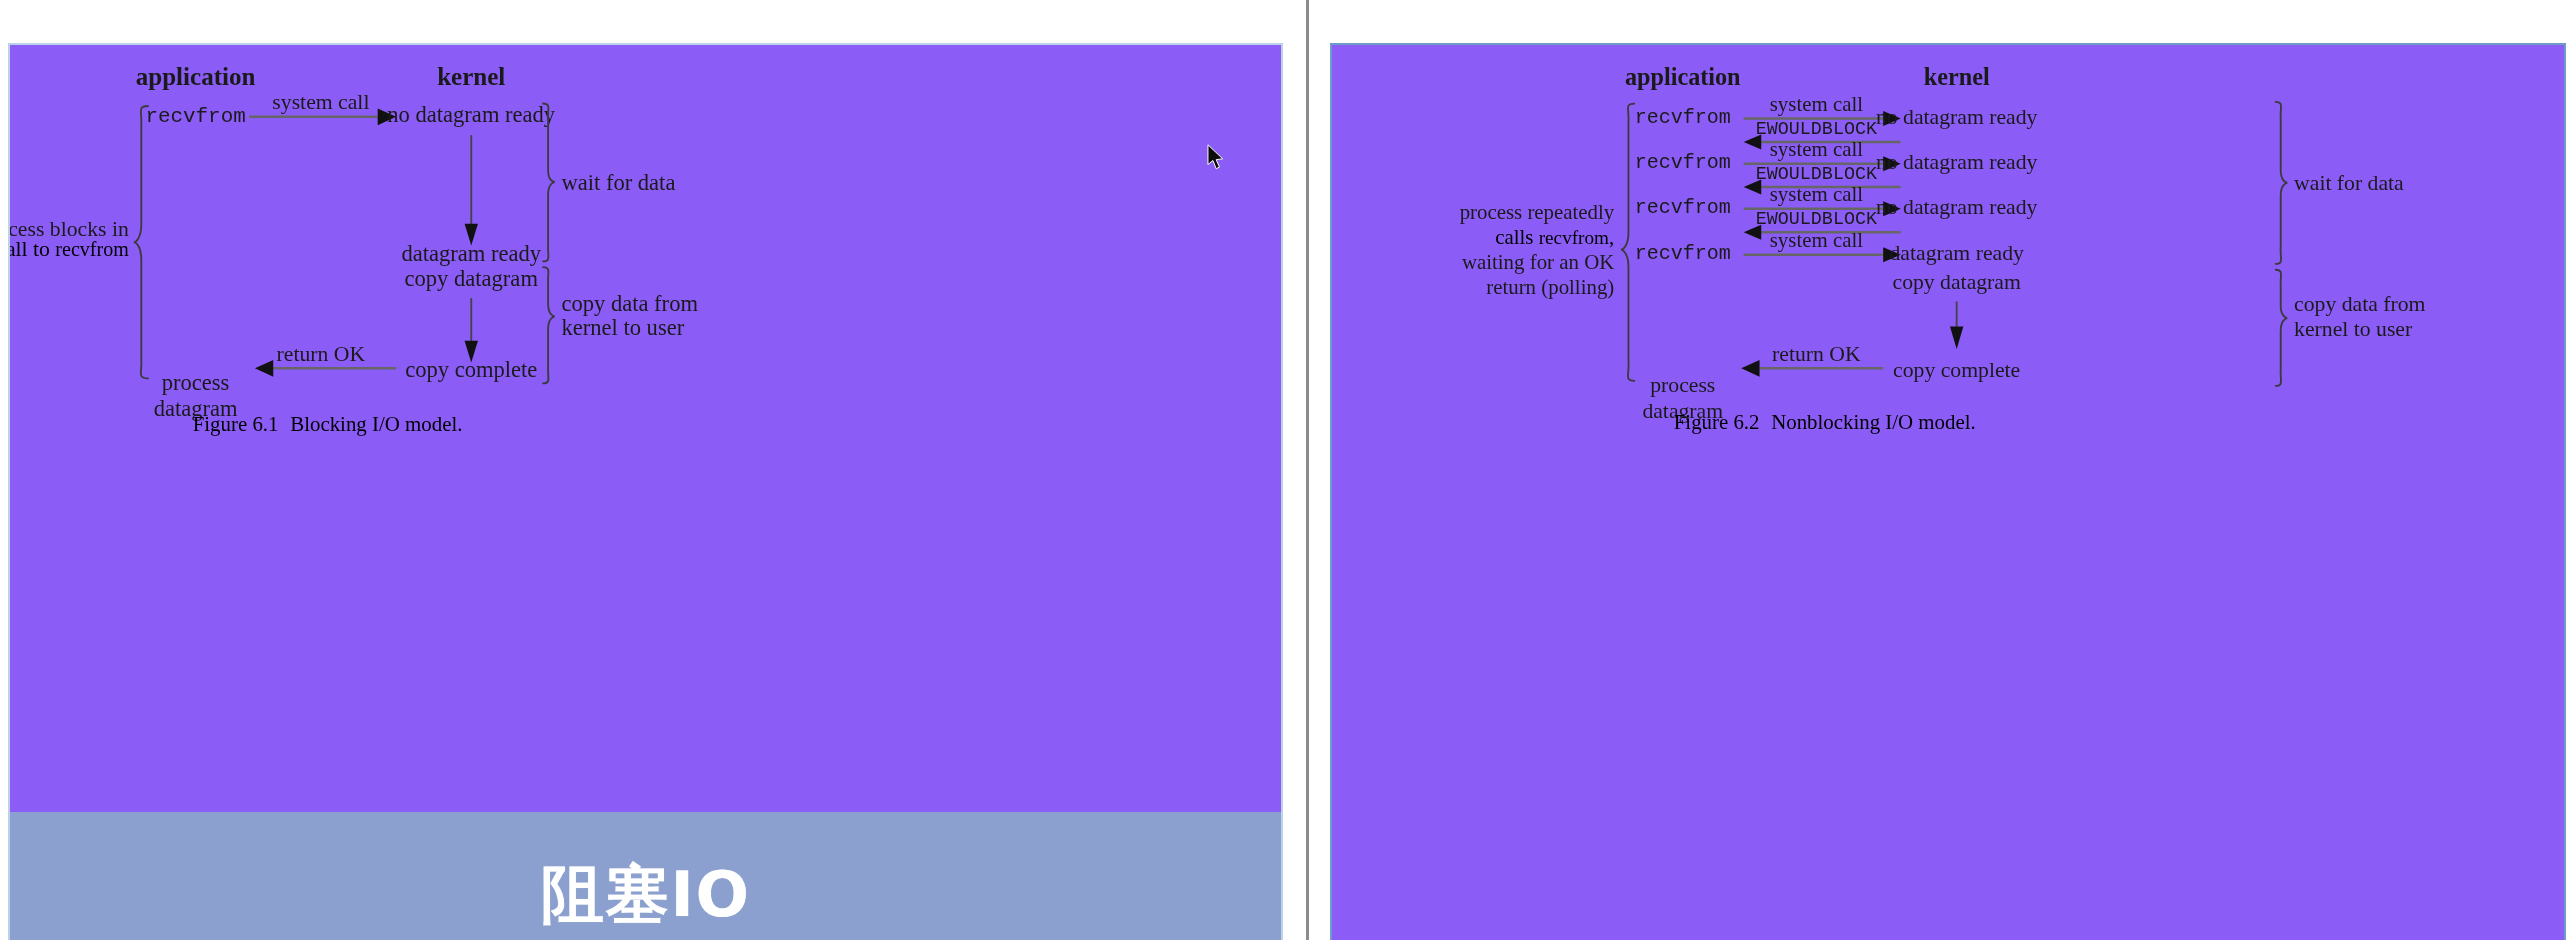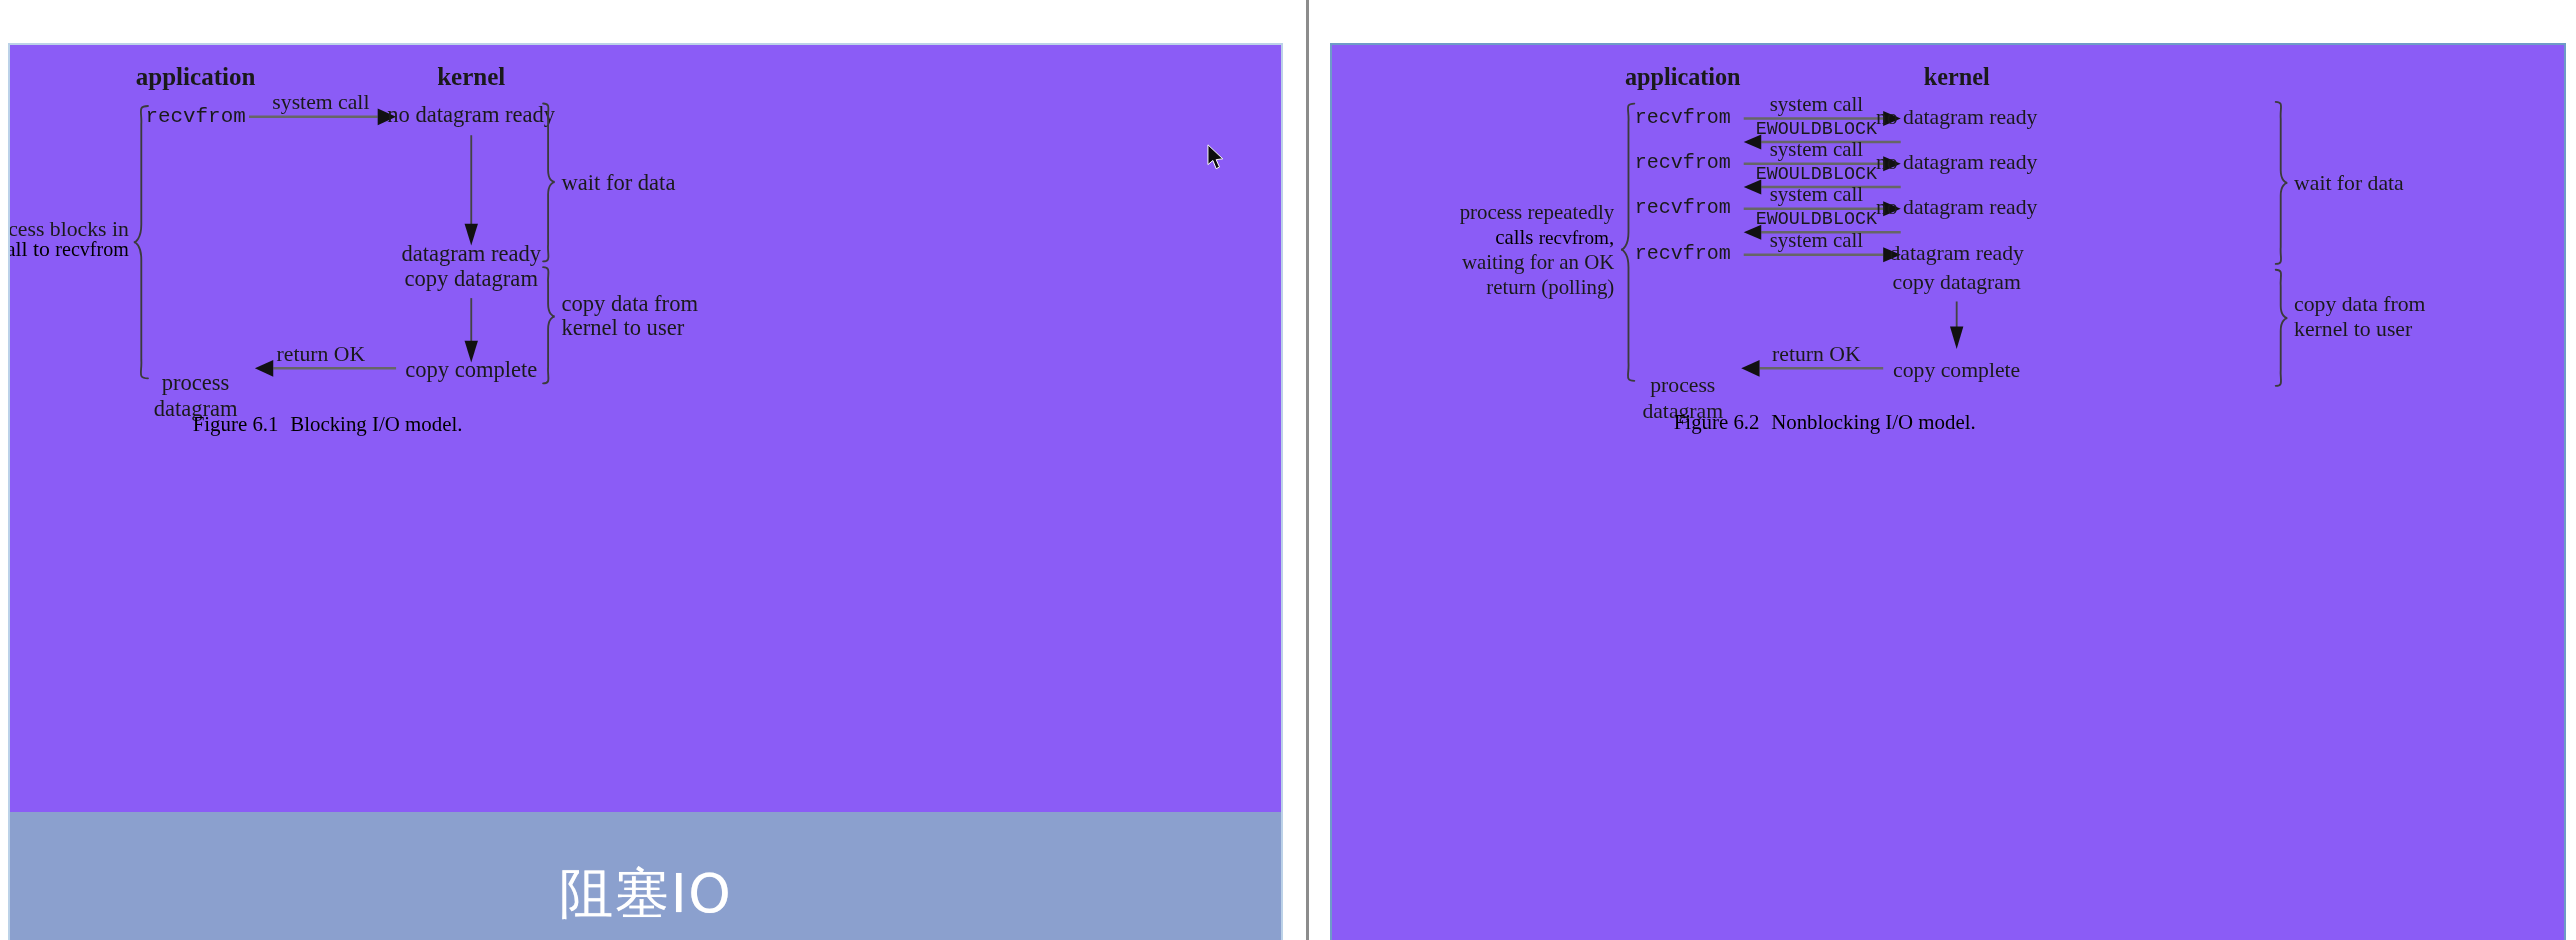--- a/index.html
+++ b/index.html
@@ -84,22 +84,22 @@
     height: 165px;
     background: #8ba0ce;
   }
   #band-right {
     height: 165px;
     background: #3b6ba5;
   }
   .band-title {
     color: #ffffff;
     font-family: "DejaVu Sans", "Liberation Sans", sans-serif;
-    font-weight: 400;
-    font-size: 54px;
+    font-weight: 700;
+    font-size: 63px;
     letter-spacing: 1.7px;
     line-height: 1;
     white-space: nowrap;
     text-shadow: 0 0 0.8px rgba(255,255,255,0.6);
   }
 
   
   #mouse-cursor {
     position: absolute;
     left: 1206px;

